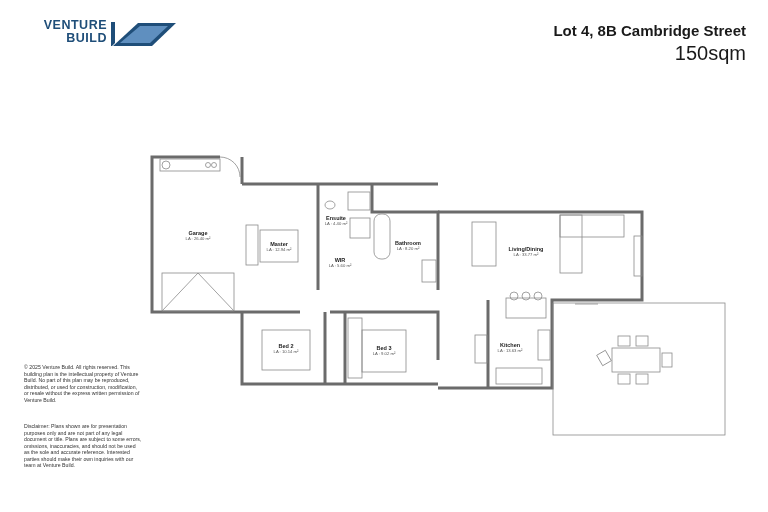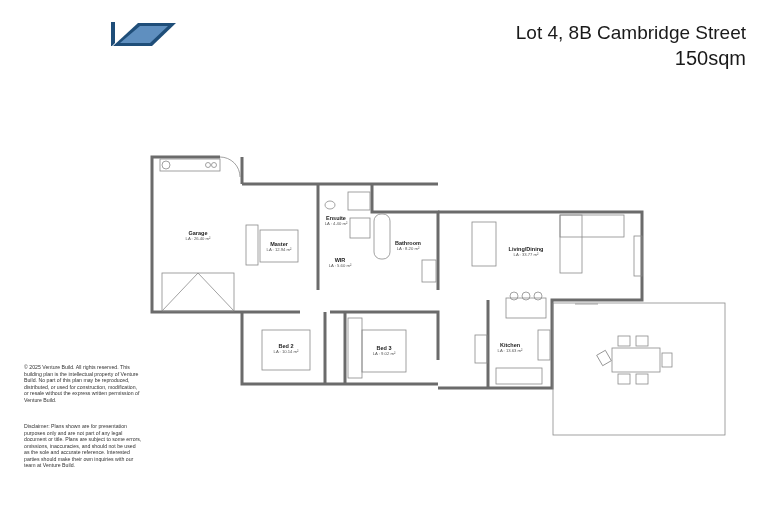--- a/index.html
+++ b/index.html
@@ -1,32 +1,36 @@
 <!DOCTYPE html>
 <html><head>
 <meta charset="utf-8">
 <style>
   html,body{margin:0;padding:0;background:#fff;}
   body{width:768px;height:512px;position:relative;overflow:hidden;font-family:"Liberation Sans",sans-serif;}
   .logo{position:absolute;left:24px;top:19px;width:130px;height:32px;}
   .logo-text{position:absolute;left:0;top:0;color:#1f4e79;font-weight:bold;font-size:12.5px;line-height:13px;text-align:right;width:83px;letter-spacing:0.5px;}
   .logo-mark{position:absolute;left:86px;top:2px;}
   .title{position:absolute;right:22px;top:22px;text-align:right;color:#1a1a1a;}
-  .title .addr{font-size:19px;font-weight:normal;}
+  .title .addr{font-size:15px;font-weight:bold;}
   .title .area{font-size:20px;margin-top:3px;}
   .notes{position:absolute;left:24px;width:118px;font-size:5.2px;line-height:6.5px;color:#333;}
   .plan{position:absolute;left:0;top:0;}
   .room-label{position:absolute;text-align:center;font-size:5px;color:#222;transform:translateX(-50%);white-space:nowrap;}
   .room-label b{display:block;font-size:5.5px;}
   .room-label span{display:block;color:#555;font-size:4.2px;}
 </style>
 </head>
 <body>
 
 <div class="logo">
+  <div class="logo-text">
+    <div>VENTURE</div>
+    <div>BUILD</div>
+  </div>
   <svg class="logo-mark" width="66" height="26" viewBox="0 0 66 26">
     <path d="M1 1 L5 1 L5 22 L2 25 L1 25 Z" fill="#1f4e79"></path>
     <path d="M3 25 L28 2 L66 2 L42 25 Z" fill="#1f4e79"></path>
     <path d="M10 22 L30 5 L58 5 L40 22 Z" fill="#5f8fbf"></path>
   </svg>
 </div>
 
 <div class="title">
   <div class="addr">Lot 4, 8B Cambridge Street</div>
   <div class="area">150sqm</div>

